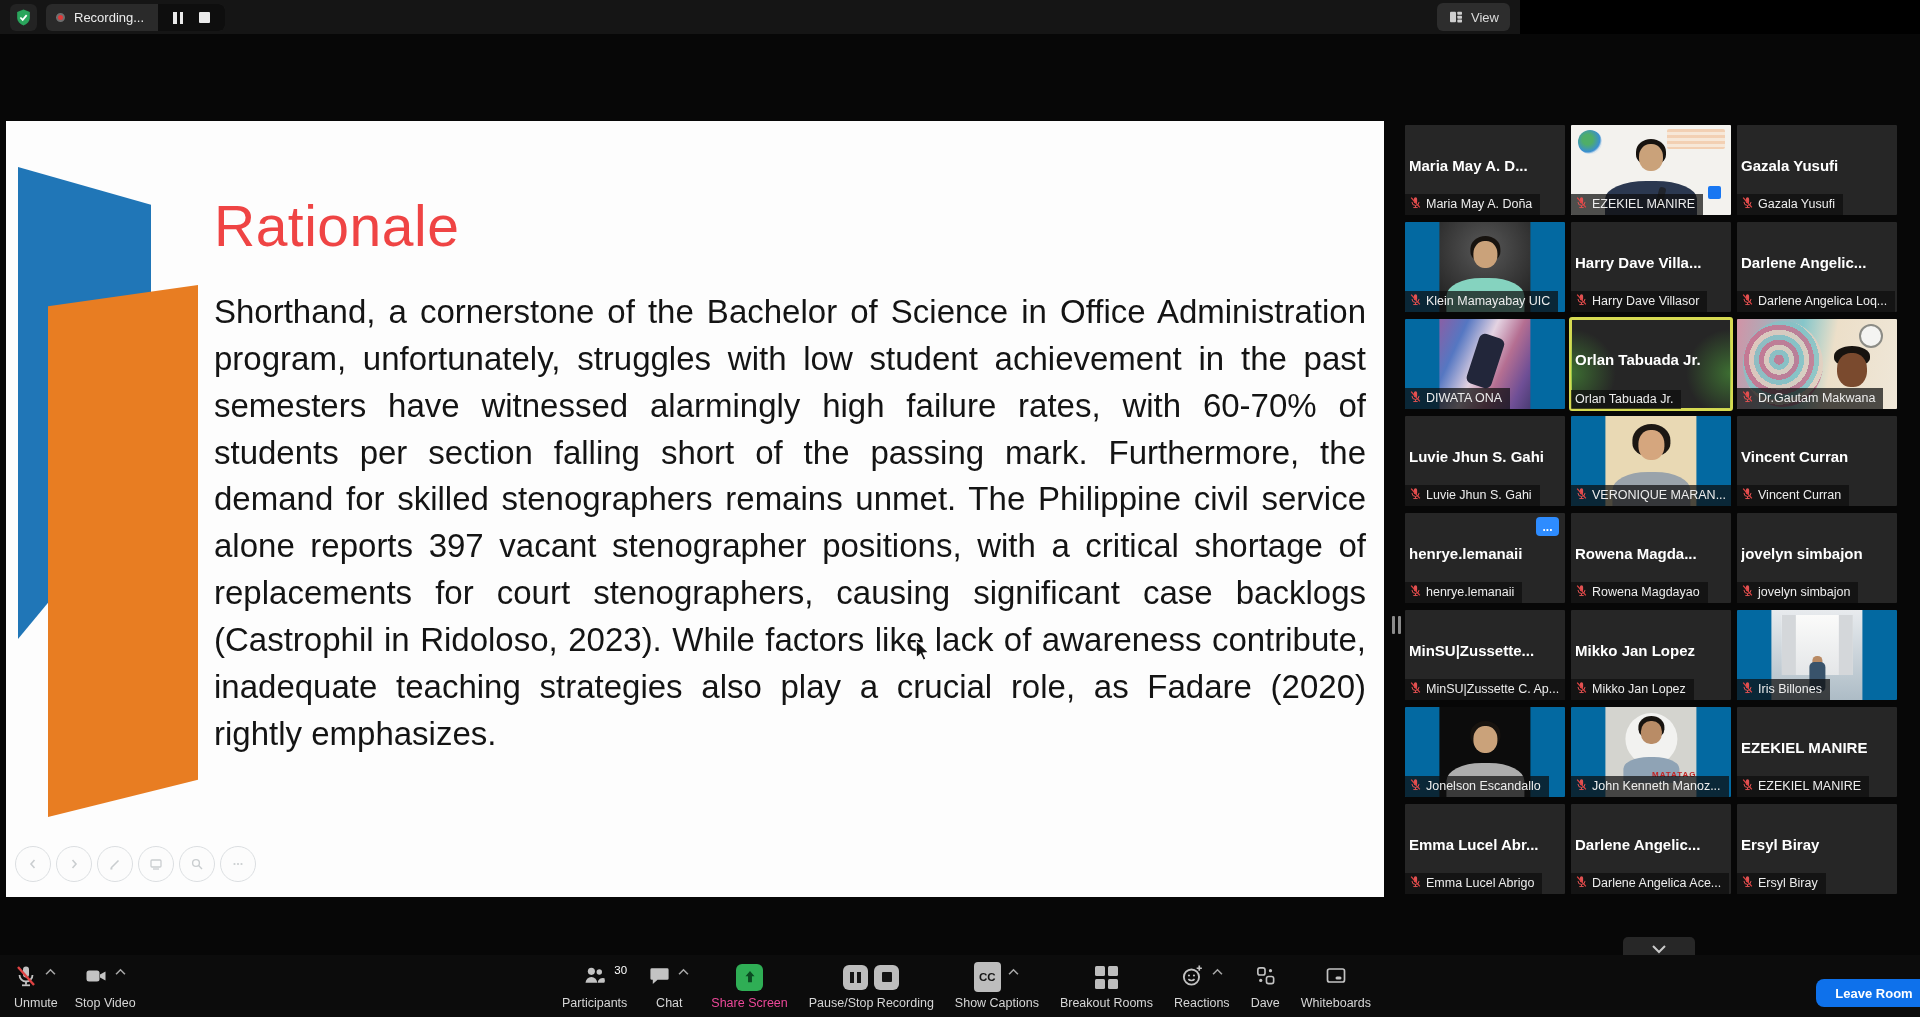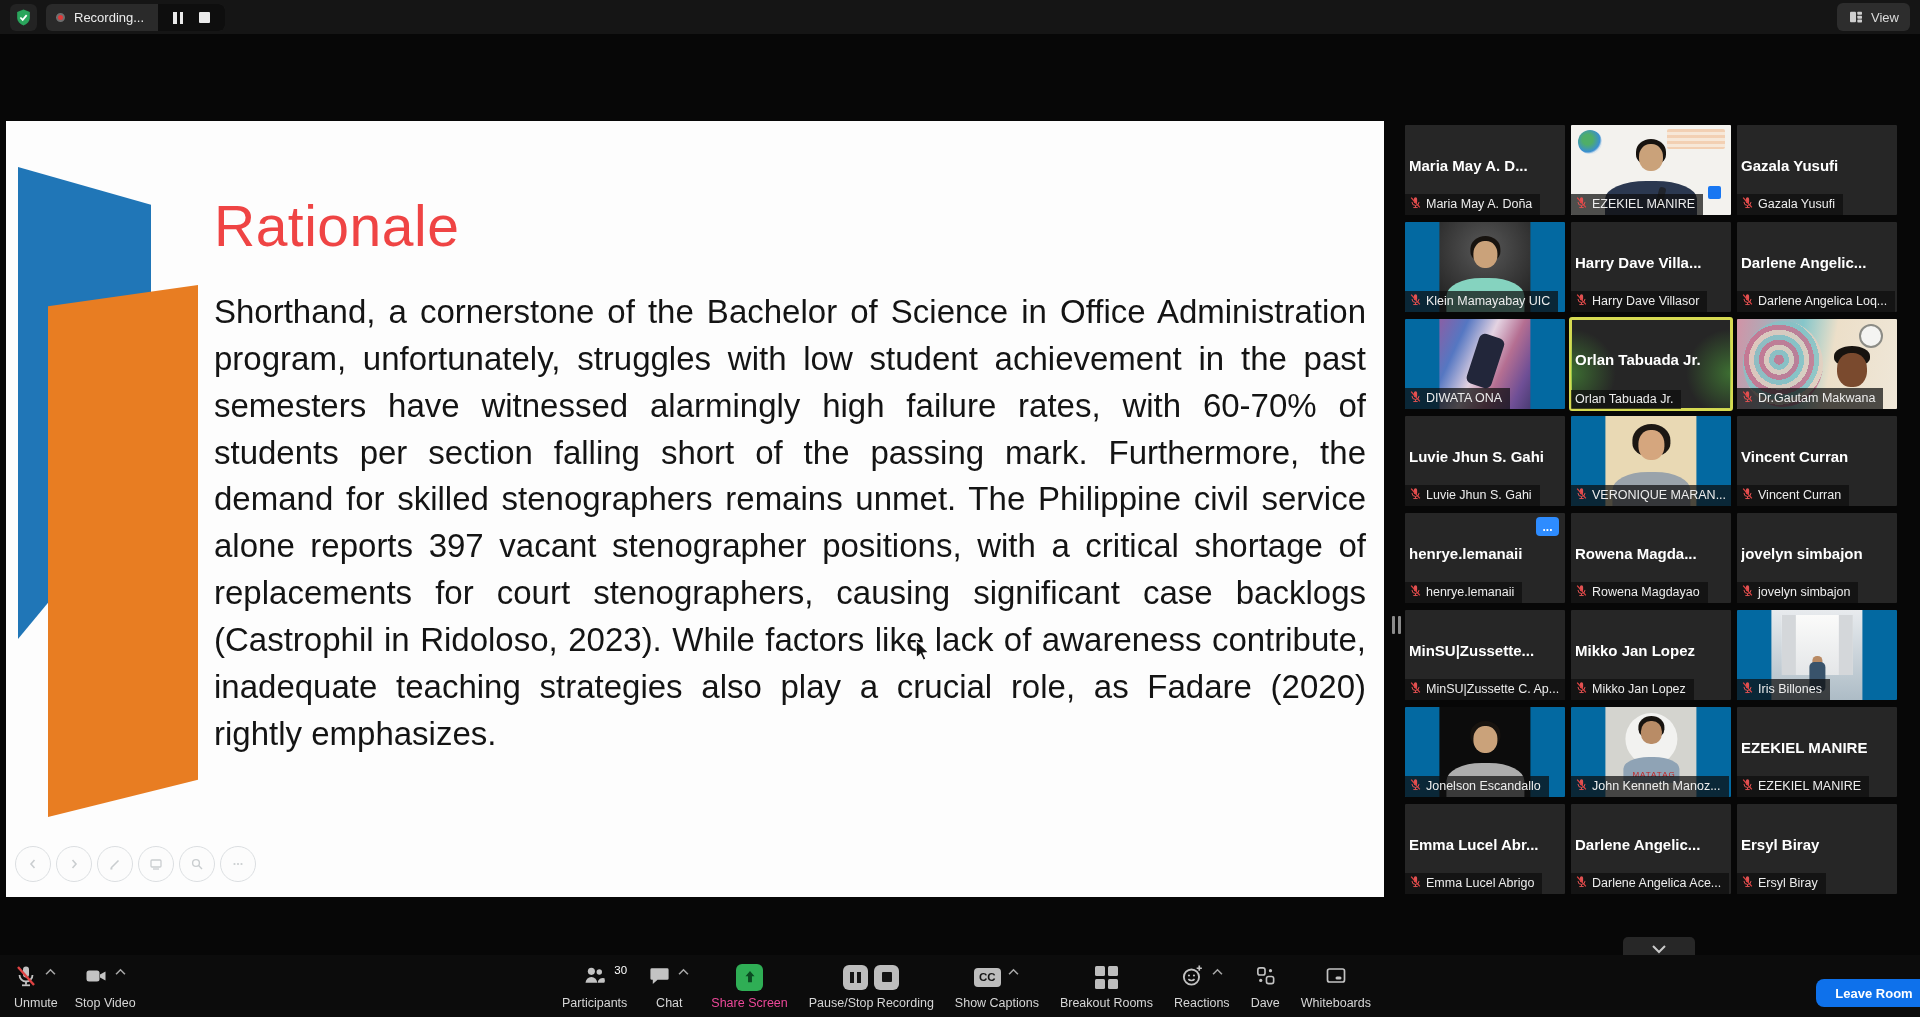--- a/index.html
+++ b/index.html
@@ -1,20 +1,20 @@
 <!DOCTYPE html>
 <html><head>
 <meta charset="utf-8">
 <style>
   html,body{margin:0;padding:0;background:#000;width:1920px;height:1017px;overflow:hidden;
     font-family:"Liberation Sans",sans-serif;-webkit-font-smoothing:antialiased;}
   *{box-sizing:border-box;}
 
   
-  .topbar{position:absolute;left:0;top:0;width:1920px;height:34px;background:#151515;z-index:30;}
+  .topbar{position:absolute;left:0;top:0;width:1520px;height:34px;background:#151515;z-index:30;}
   .shield{position:absolute;left:10px;top:4px;width:27px;height:27px;background:#232323;border-radius:6px;
     display:flex;align-items:center;justify-content:center;}
   .rec-pill{position:absolute;left:46px;top:4px;height:27px;display:flex;align-items:stretch;
     background:#2a2a2a;border-radius:6px;overflow:hidden;}
   .rec-main{display:flex;align-items:center;gap:9px;padding:0 14px 0 10px;}
   .rec-dot{width:9px;height:9px;border-radius:50%;background:#e03a3a;border:2px solid #6e6e6e;}
   .rec-text{font-size:13px;color:#ececec;}
   .rec-ctrl{display:flex;align-items:center;gap:16px;padding:0 15px;background:#0e0e0e;}
   .pausebars{display:flex;gap:3px;cursor:pointer;}
   .pausebars i{display:block;width:3.5px;height:12px;background:#eaeaea;}
@@ -106,41 +106,41 @@
 
   .vid-jonelson{background:#0c0c0c;}
   .vid-jonelson .ph-body{background:#adadad;}
 
   .vid-john{background:#d4d4cf;}
   .vid-john::before{content:"";position:absolute;left:50%;top:6px;transform:translateX(-50%);width:52px;height:52px;
     border-radius:50%;background:#f2f2f0;}
   .vid-john .ph-hair{top:9px;width:26px;height:22px;}
   .vid-john .ph-head{top:14px;width:21px;height:23px;background:#b98c66;}
   .vid-john .ph-body{width:56px;height:26px;bottom:14px;background:#8fa3b5;}
-  .overlay-cap{position:absolute;left:0;right:0;bottom:18px;text-align:left;color:#c22424;
-    font-size:8px;font-weight:normal;letter-spacing:1px;z-index:4;padding-left:27px;}
+  .overlay-cap{position:absolute;left:0;right:0;bottom:18px;text-align:right;color:#c22424;
+    font-size:8px;font-weight:bold;letter-spacing:1px;z-index:4;padding-left:27px;}
 
   .more-btn{position:absolute;left:1623px;top:903px;width:72px;height:23px;background:#272727;border-radius:5px;
     display:flex;align-items:center;justify-content:center;cursor:pointer;z-index:20;}
 
   
   .toolbar{position:absolute;left:0;top:955px;width:1920px;height:62px;background:#0c0c0c;z-index:30;}
   .tb-left{position:absolute;left:14px;top:7px;display:flex;gap:17px;}
   .tb-center{position:absolute;left:562px;top:7px;display:flex;gap:21px;align-items:center;}
   .tb-item{display:flex;flex-direction:column;align-items:center;gap:4px;color:#d6d6d6;font-size:12.5px;cursor:pointer;}
   .icon-row{height:30px;display:flex;align-items:center;gap:6px;position:relative;}
   .caret{display:flex;align-items:flex-start;height:100%;padding-top:6px;cursor:pointer;}
   .badge{position:absolute;right:-20px;top:2px;font-size:11.5px;color:#fff;}
   .tb-item .lbl{white-space:nowrap;}
   .tb-item.green .lbl{color:#ec4899;}
   .share-sq{width:27px;height:27px;background:#2fae55;border-radius:6px;display:flex;align-items:center;justify-content:center;}
   .rc-sq{width:25px;height:25px;background:#bdbdbd;border-radius:6px;display:flex;align-items:center;justify-content:center;gap:3px;}
   .rc-pausebar{display:block;width:4px;height:11px;background:#141414;}
   .rc-stop{display:block;width:10px;height:10px;background:#141414;border-radius:1px;}
-  .cc-badge{min-width:27px;height:19px;padding:0 4px;background:#bdbdbd;border-radius:4px;color:#141414;
+  .cc-badge{min-width:27px;height:30px;padding:0 4px;background:#bdbdbd;border-radius:4px;color:#141414;
     font-size:11.5px;font-weight:bold;display:flex;align-items:center;justify-content:center;}
   .bo-grid{display:grid;grid-template-columns:10px 10px;gap:3px;}
   .bo-grid i{display:block;width:10px;height:10px;background:#bdbdbd;border-radius:1.5px;}
   .leave-btn{position:absolute;left:1816px;top:24px;width:116px;height:28px;background:#0e71eb;border:none;
     border-radius:8px;color:#fff;font-size:13px;font-weight:bold;font-family:"Liberation Sans",sans-serif;cursor:pointer;}
 </style>
 </head>
 <body>
 
 <div class="topbar">

